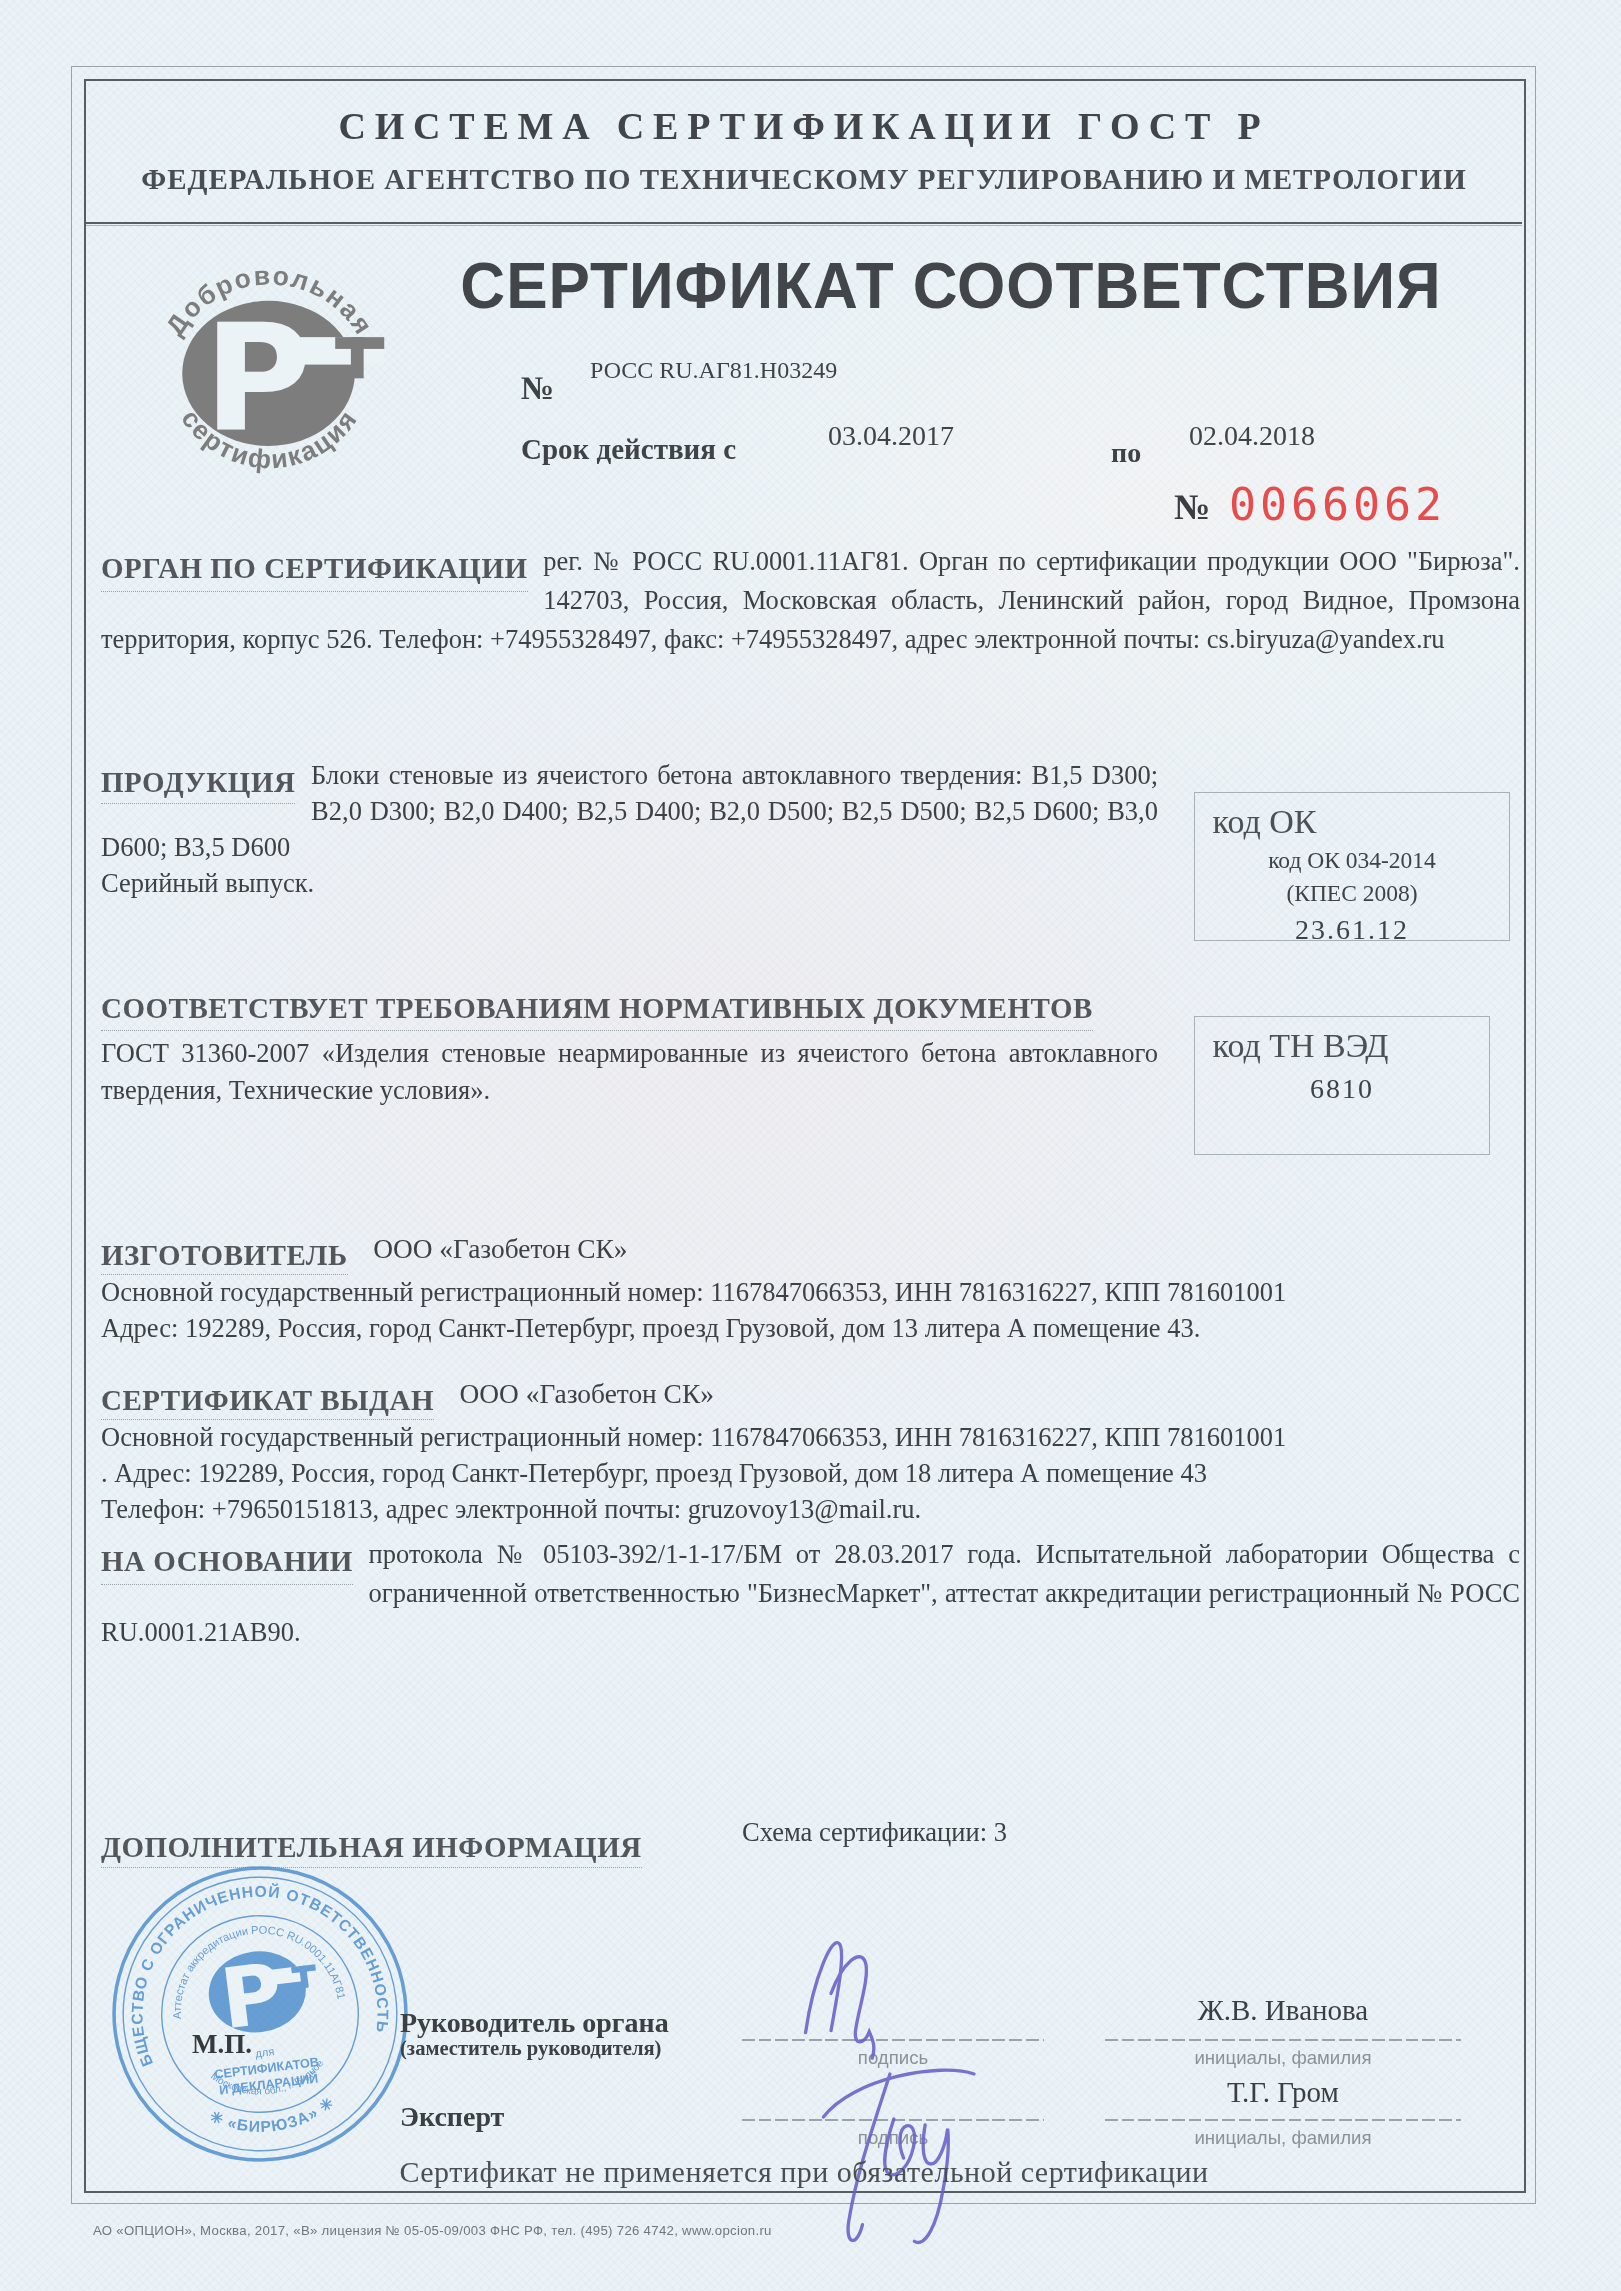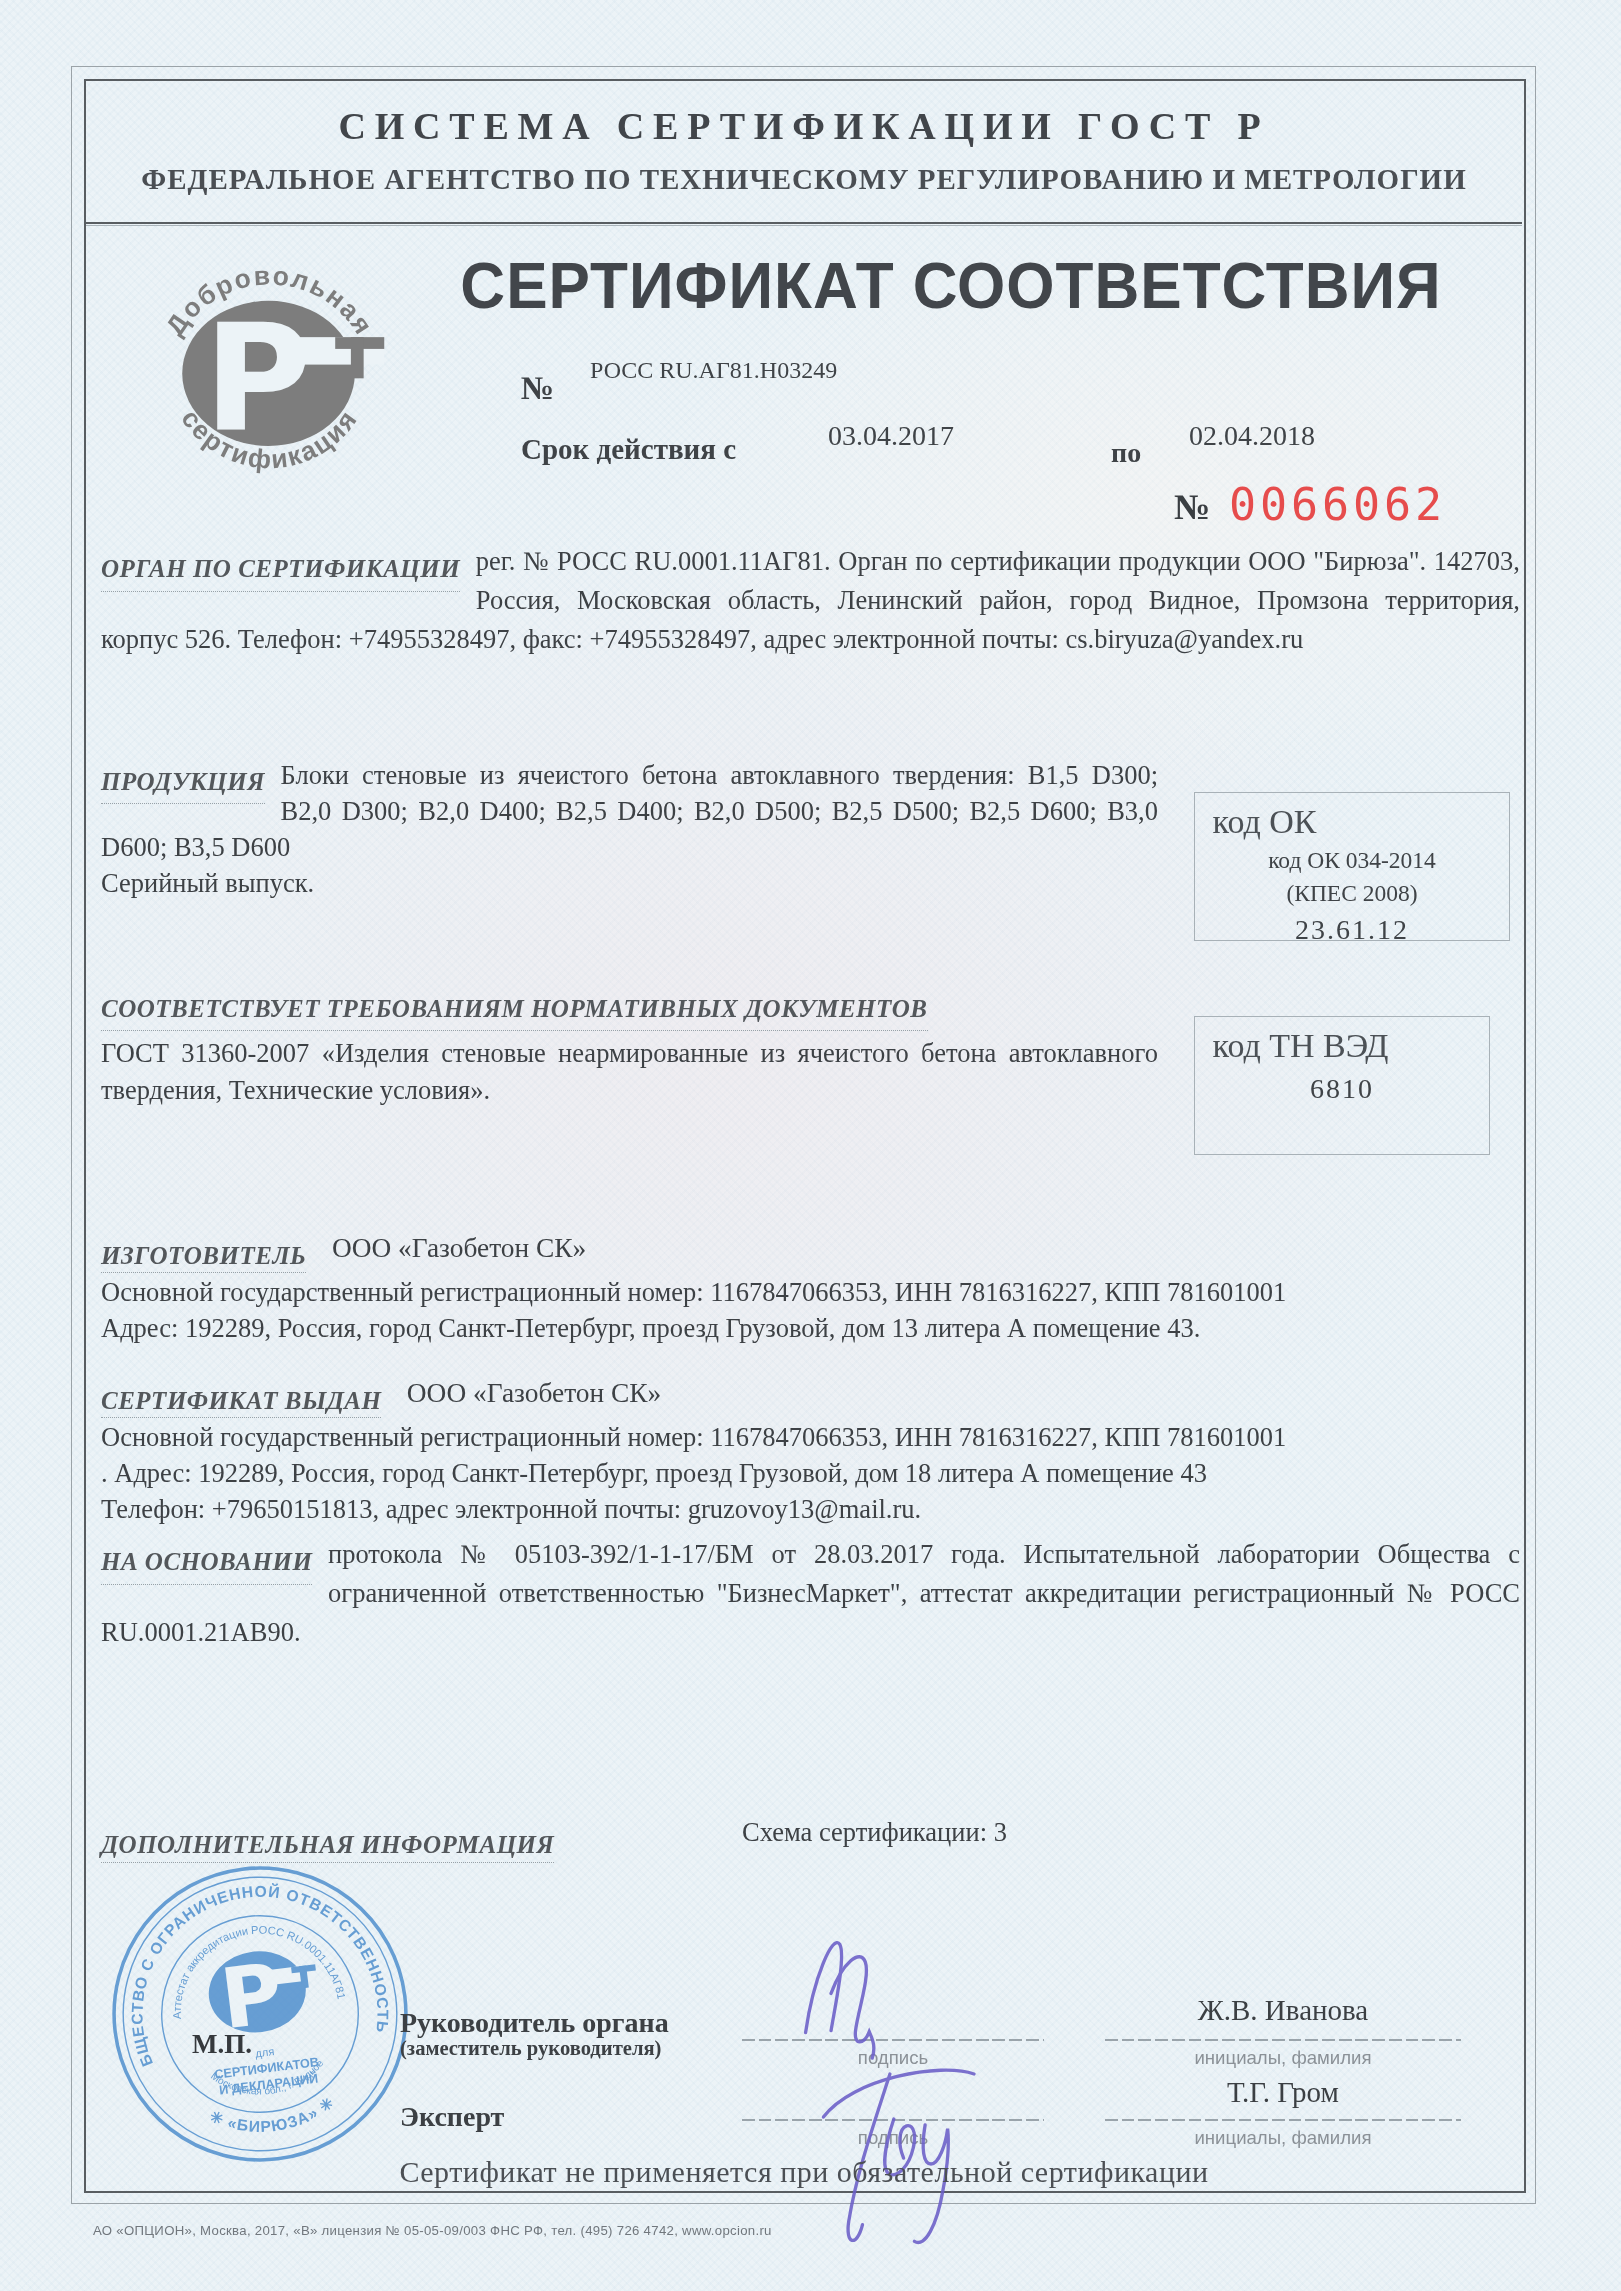--- a/index.html
+++ b/index.html
@@ -16,21 +16,21 @@
   .frame-inner{position:absolute;left:84px;top:79px;width:1442px;height:2114px;border:2px solid #585d61;box-sizing:border-box;}
   .header-sep{position:absolute;left:86px;top:222px;width:1436px;height:3.9px;border-top:2px solid #585d61;border-bottom:1px solid #aab4ba;box-sizing:border-box;}
   .system-line{left:86px;top:104px;width:1436px;text-align:center;font-size:38px;letter-spacing:8.8px;color:#41454a;font-weight:600;}
   .agency-line{left:86px;top:163px;width:1436px;text-align:center;font-size:29px;font-weight:700;letter-spacing:1px;color:#4a4e53;}
   .cert-title{left:412px;top:249px;width:1078px;text-align:center;font-family:"Liberation Sans",sans-serif;
     font-size:64px;font-weight:700;color:#42464b;letter-spacing:1px;transform:scaleX(.97);}
   .num-label{font-size:33px;color:#3f4347;}
   .serif30{font-size:29px;color:#3f4347;}
   .bold{font-weight:700;}
   .red-num{font-family:"DejaVu Sans Mono",monospace;font-size:45px;letter-spacing:3.9px;font-weight:500;}
-  .sh{font-weight:700;font-size:25px;color:#53575b;letter-spacing:0.5px;border-bottom:1px dotted #98a2a8;padding-bottom:2.9px;font-style:italic;}
+  .sh{font-weight:700;font-size:29px;color:#53575b;letter-spacing:0.5px;border-bottom:1px dotted #98a2a8;padding-bottom:2.9px;}
   .sec{font-size:26.5px;line-height:39px;color:#3d4145;}
   .sec p{margin:0;text-align:justify;}
   .sec .fh{float:left;margin-right:15.7px;position:relative;top:6.9px;}
   .row-h{white-space:nowrap;}
   .row-h .nm{margin-left:25.5px;position:relative;top:-6.9px;font-size:27.4px;}
   .codebox{position:absolute;border:1px solid #a8b1b7;box-sizing:border-box;color:#464b50;}
   .codebox .lbl{font-size:34px;color:#4c5156;margin:9.8px 0 0 17.6px;}
   .codebox .c{text-align:center;font-size:23.5px;margin-top:5.9px;color:#3f4347;}
   .codebox .big{font-size:28px;letter-spacing:2px;margin-top:7.8px;}
   .sig-line{position:absolute;height:2px;background:repeating-linear-gradient(90deg,#9aa4ab 0 12.7px,rgba(154,164,171,0) 12.7px 16.7px);}

